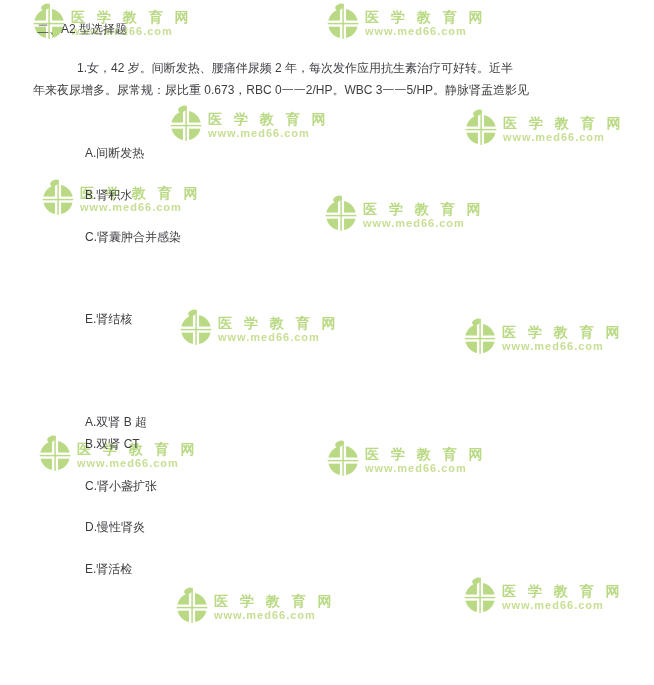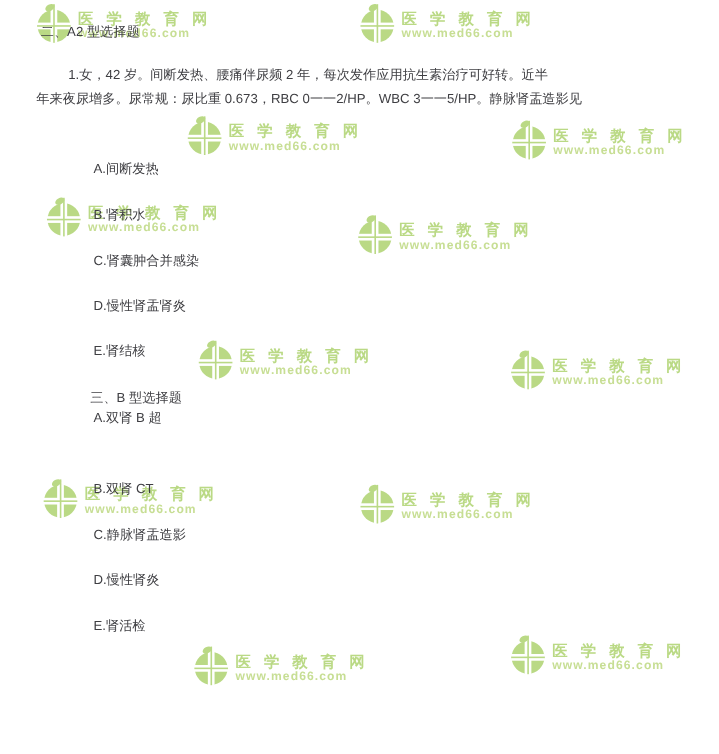--- a/index.html
+++ b/index.html
@@ -157,31 +157,29 @@
         <use href="#med66logo"></use>
       </svg>
     <span class="wm-text">
         <span class="wm-brand">医 学 教 育 网</span>
         <span class="wm-url">www.med66.com</span>
       </span>
   </div>
 
   <div class="line" style="left:37px;top:19px">二、A2 型选择题</div>
 
-  <div class="line" style="left:62px;top:58px">1.女，42 岁。间断发热、腰痛伴尿频 2 年，每次发作应用抗生素治疗可好转。近半</div>
+  <div class="line" style="left:77px;top:58px">1.女，42 岁。间断发热、腰痛伴尿频 2 年，每次发作应用抗生素治疗可好转。近半</div>
   <div class="line" style="left:33px;top:80px">年来夜尿增多。尿常规：尿比重 0.673，RBC 0一一2/HP。WBC 3一一5/HP。静脉肾盂造影见</div>
 
   <div class="line" style="left:85px;top:143px">A.间断发热</div>
   <div class="line" style="left:85px;top:185px">B.肾积水</div>
   <div class="line" style="left:85px;top:227px">C.肾囊肿合并感染</div>
-  <div class="line" style="left:85px;top:268px">D.慢性肾盂肾炎</div>
   <div class="line" style="left:85px;top:309px">E.肾结核</div>
 
-  <div class="line" style="left:82px;top:351px">三、B 型选择题</div>
 
-  <div class="line" style="left:85px;top:370px">A.双肾 B 超</div>
+  <div class="line" style="left:85px;top:412px">A.双肾 B 超</div>
   <div class="line" style="left:85px;top:434px">B.双肾 CT</div>
-  <div class="line" style="left:85px;top:476px">C.静脉肾盂造影</div>
+  <div class="line" style="left:85px;top:476px">C.肾小盏扩张</div>
   <div class="line" style="left:85px;top:517px">D.慢性肾炎</div>
   <div class="line" style="left:85px;top:559px">E.肾活检</div>
 
 
 </div>
 
 </body></html>

